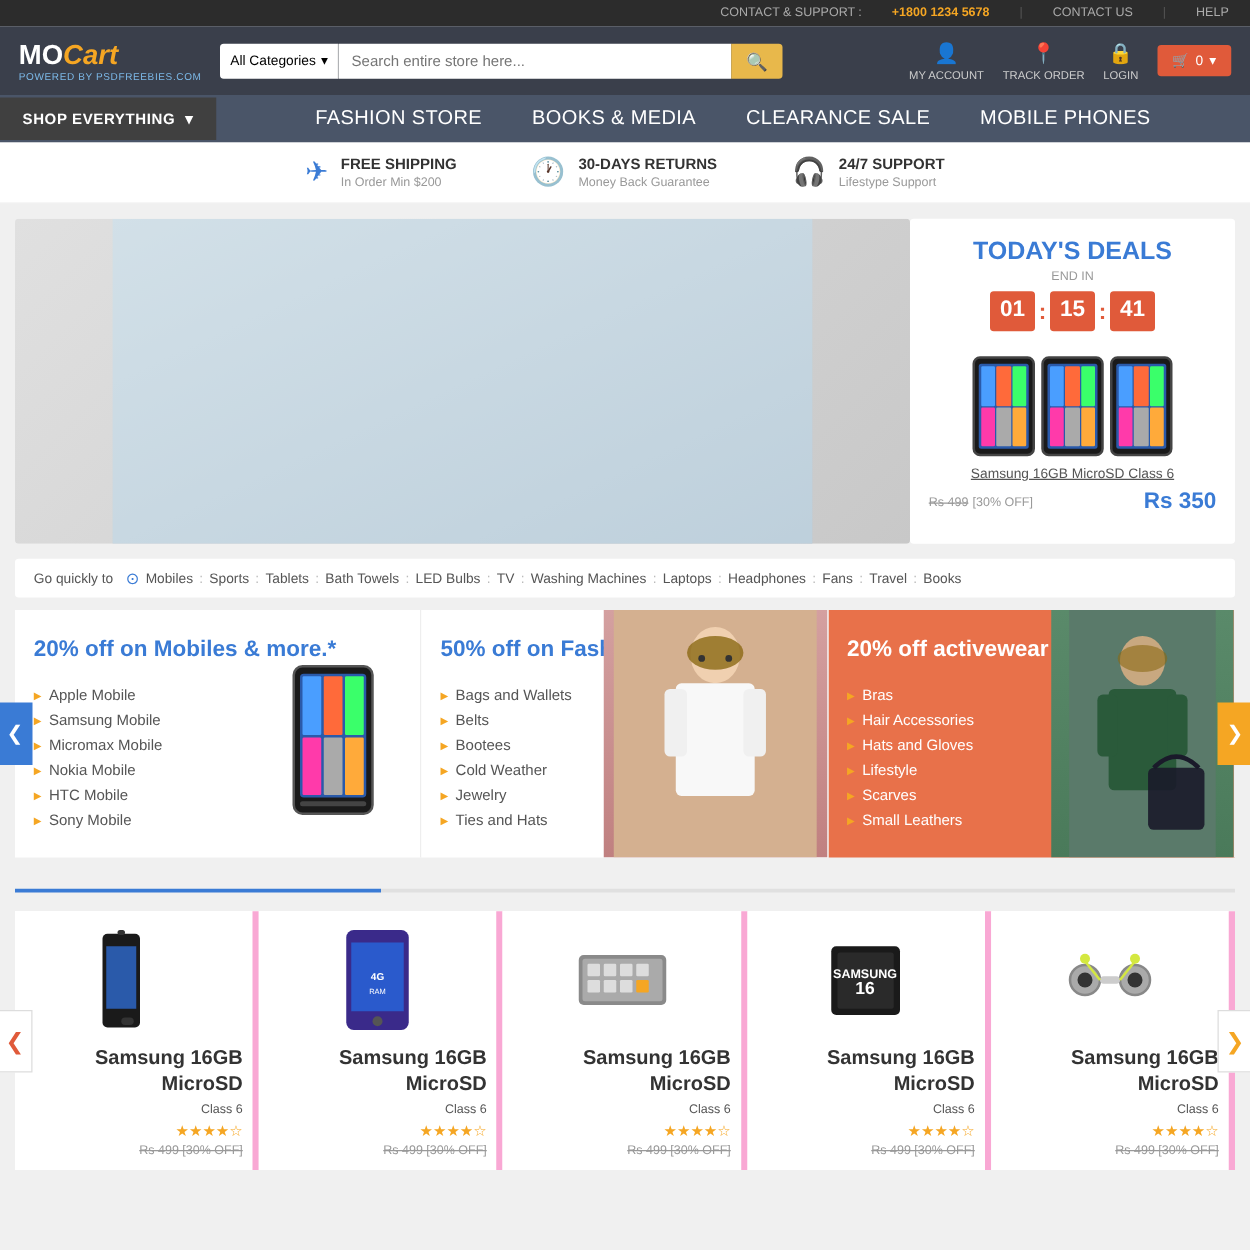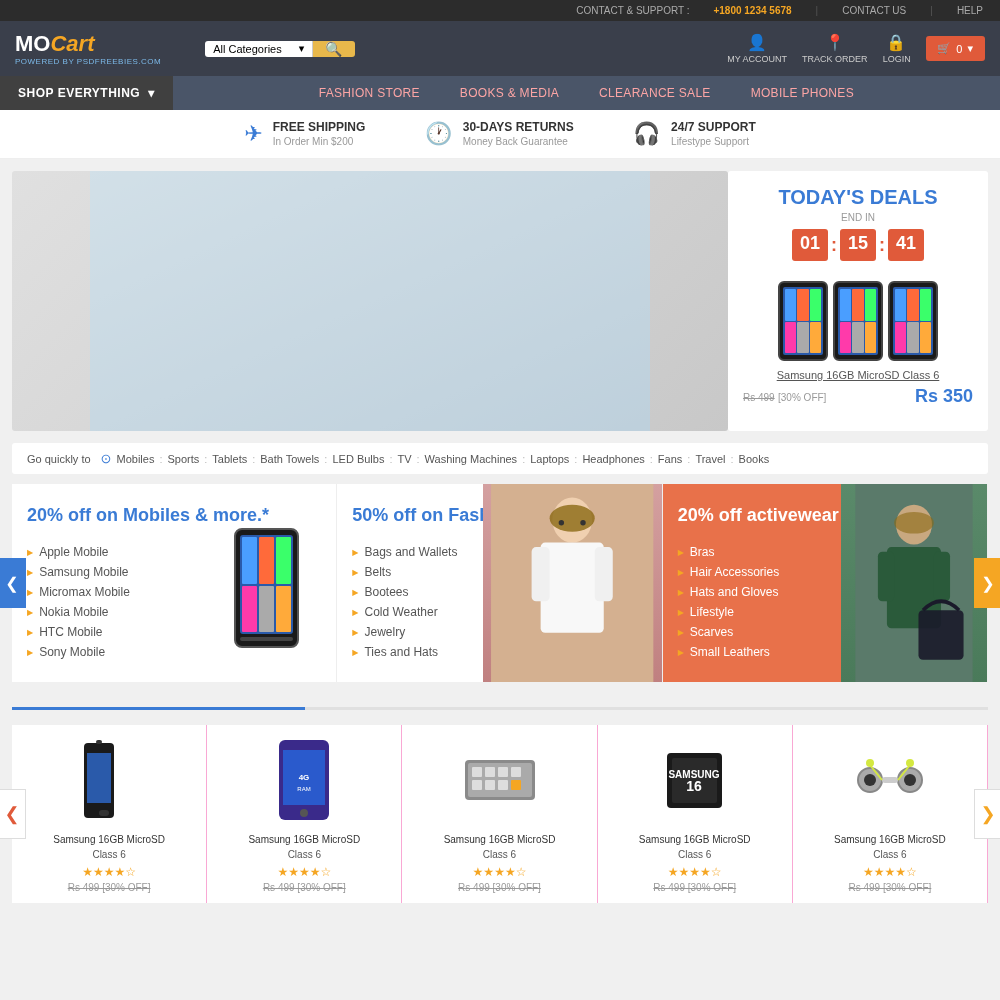--- a/index.html
+++ b/index.html
@@ -41,24 +41,23 @@
     }
     .search-cat {
       background: #fff;
       border: none;
       padding: 0 8px;
       font-size: 11px;
       border-right: 1px solid #ccc;
       cursor: pointer;
       display: flex;
       align-items: center;
-      gap: 17px;
+      gap: 4px;
       white-space: nowrap;
       border-radius: 3px 0 0 3px;
-      margin-left: 29px;
     }
     .search-input {
       flex: 1;
       border: none;
       padding: 7px 10px;
       font-size: 12px;
       outline: none;
     }
     .search-btn {
       background: #e8b84b;
@@ -117,22 +116,22 @@
       cursor: pointer;
       letter-spacing: 0.5px;
     }
     .nav-links {
       display: flex;
       flex: 1;
       justify-content: center;
       gap: 0;
     }
     .nav-link {
-      color: #fca5a5;
-      font-size: 12px;
+      color: #ffffff;
+      font-size: 16px;
       padding: 10px 20px;
       cursor: pointer;
       text-transform: uppercase;
       letter-spacing: 0.3px;
     }
 
     
     .shipping-bar {
       background: #fff;
       display: flex;
@@ -359,32 +358,32 @@
       z-index: 10;
       font-size: 18px;
     }
     .product-arrow.left { left: -14px; color: #e05a3a; background: #fff; border: 1px solid #ddd; }
     .product-arrow.right { right: -14px; color: #f5a623; background: #fff; border: 1px solid #ddd; }
 
     .product-card {
       flex: 1;
       background: #fff;
       padding: 10px 8px;
-      border-right: 1px solid #f9a8d4;
-      text-align: center;
+      border-right: 5px solid #f9a8d4;
+      text-align: right;
     }
     .product-card:last-child { border-right: none; }
     .product-img-area {
       height: 90px;
       display: flex;
       align-items: center;
       justify-content: center;
       margin-bottom: 8px;
     }
-    .product-name { font-size: 10px; color: #333; margin-bottom: 3px; line-height: 1.3; }
+    .product-name { font-size: 16px; color: #333; margin-bottom: 3px; line-height: 1.3; font-weight: bold; }
     .product-sub { font-size: 10px; color: #555; margin-bottom: 5px; }
     .stars { color: #f5a623; font-size: 12px; margin-bottom: 3px; }
     .product-price-orig { color: #999; text-decoration: line-through; font-size: 10px; }
 
     
     .phone-mockup {
       width: 50px;
       height: 80px;
       background: #1a1a1a;
       border-radius: 6px;
@@ -430,20 +429,21 @@
       <span class="logo-mo">MO</span><span class="logo-cart">Cart</span>
     </div>
     <div class="logo-sub">POWERED BY PSDFREEBIES.COM</div>
   </div>
 
   <div class="search-bar">
     <div class="search-cat">
       <span>All Categories</span>
       <span>▾</span>
     </div>
+    <input class="search-input" type="text" placeholder="Search entire store here..." style="">
     <button class="search-btn">
       <span>🔍</span>
     </button>
   </div>
 
   <div class="header-icons">
     <div class="header-icon-item">
       <span class="icon-sym">👤</span>
       <span>MY ACCOUNT</span>
     </div>

